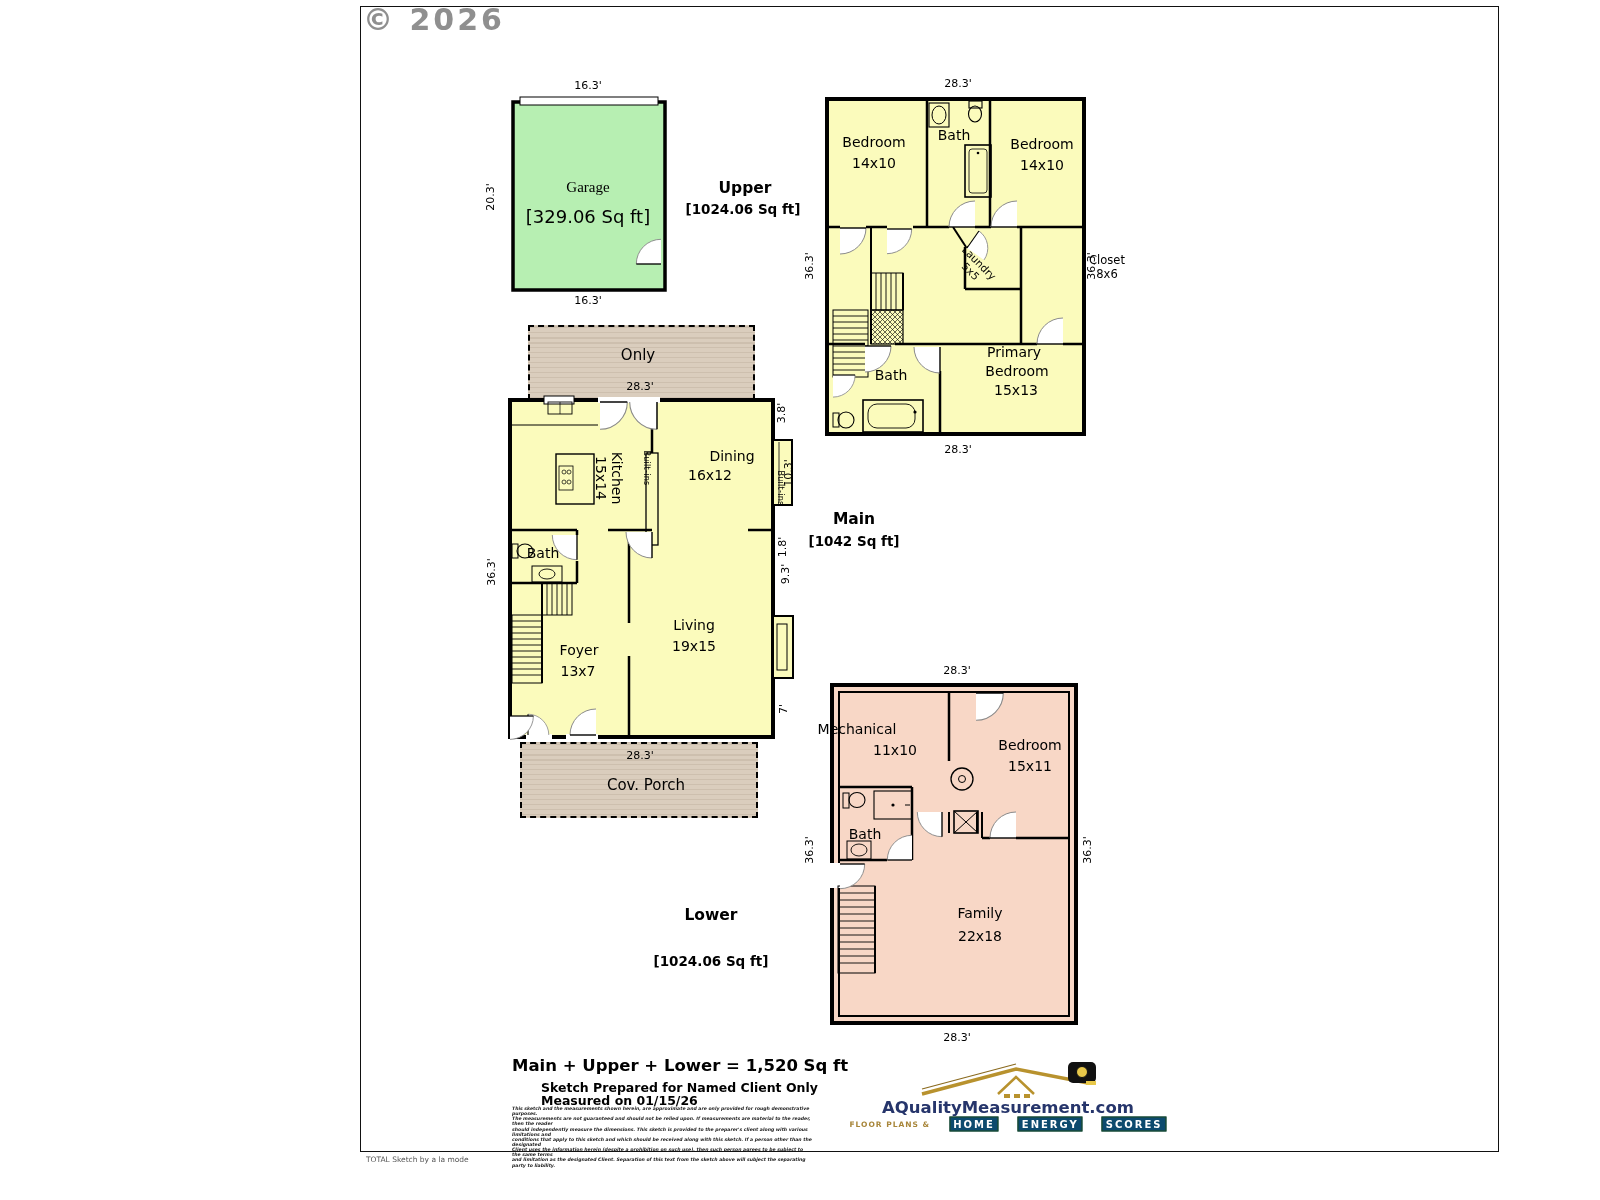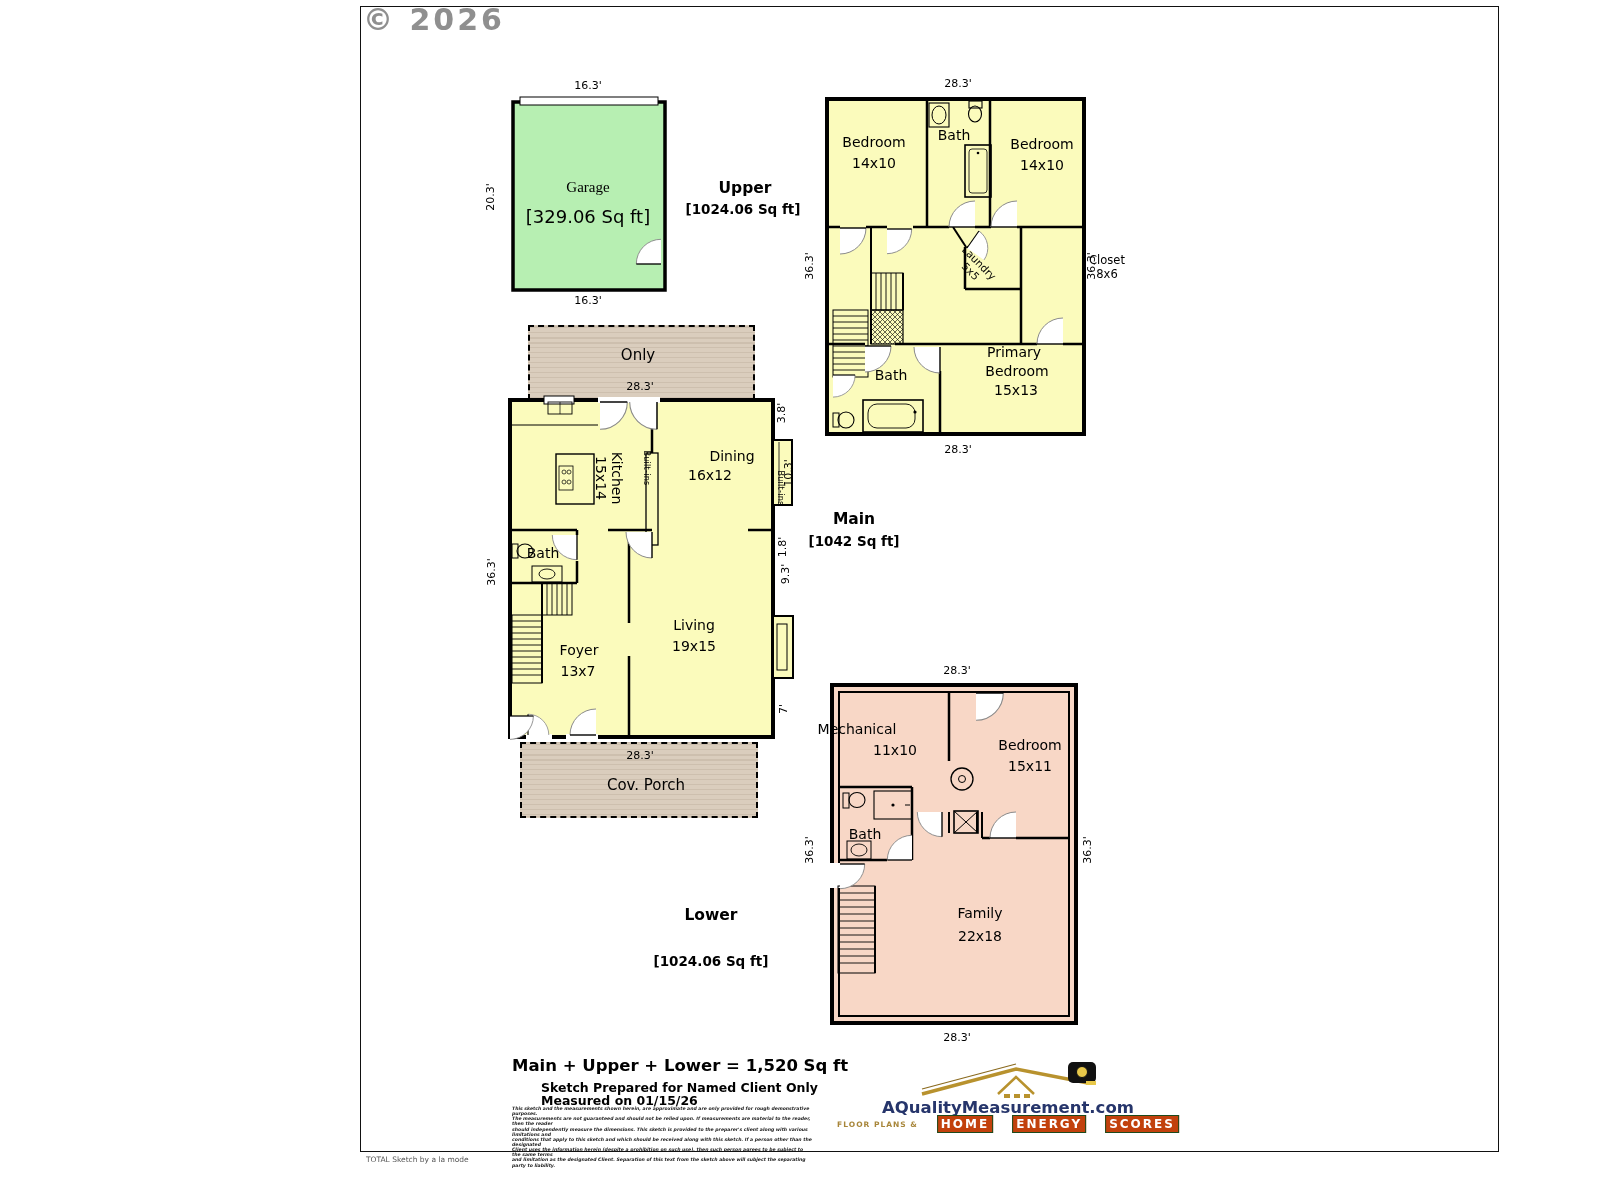--- a/index.html
+++ b/index.html
@@ -20,21 +20,21 @@
   .builtins{font-size:8px;letter-spacing:0.3px;}
   .deckbox{background:repeating-linear-gradient(180deg,#cdbfae 0 1.5px,#dacdbd 1.5px 5px);
            border:2.5px dashed #000;box-sizing:border-box;}
   svg{overflow:visible;display:block;}
   .sum-total{left:512px;top:1056px;font-size:16.5px;font-weight:bold;}
   .sum-line{left:512px;font-size:12.5px;font-weight:bold;margin-left:29px;}
   .fineprint{left:512px;top:1106px;width:300px;font-size:4.6px;line-height:1.12;font-weight:bold;font-style:italic;color:#222;}
   .logo-domain{left:1008px;top:1107px;transform:translate(-50%,-50%);font-size:16.5px;font-weight:bold;color:#26356b;white-space:nowrap;position:absolute;}
   .logo-tag{left:1008px;top:1124px;transform:translate(-50%,-50%);position:absolute;white-space:nowrap;display:flex;align-items:center;gap:19px;}
   .tag-prefix{color:#a8863a;font-size:7.5px;font-weight:bold;letter-spacing:1px;text-transform:uppercase;}
-  .tag-word{background:#c2410c;color:#fff;font-size:12px;font-weight:bold;letter-spacing:2px;
+  .tag-word{background:#0c4a6e;color:#fff;font-size:10px;font-weight:bold;letter-spacing:2px;
             padding:1px 3px;text-transform:uppercase;border:0.5px solid #1c4a1c;}
   .credit{left:366px;top:1155px;font-size:7.5px;color:#555;}
 </style>
 </head>
 <body>
 
 <svg width="0" height="0" class="abs" aria-hidden="true">
   <defs>
     <g id="door">
       <path d="M0 0 L26 0 A26 26 0 0 1 0 26 Z" fill="#fff" stroke="none"></path>

